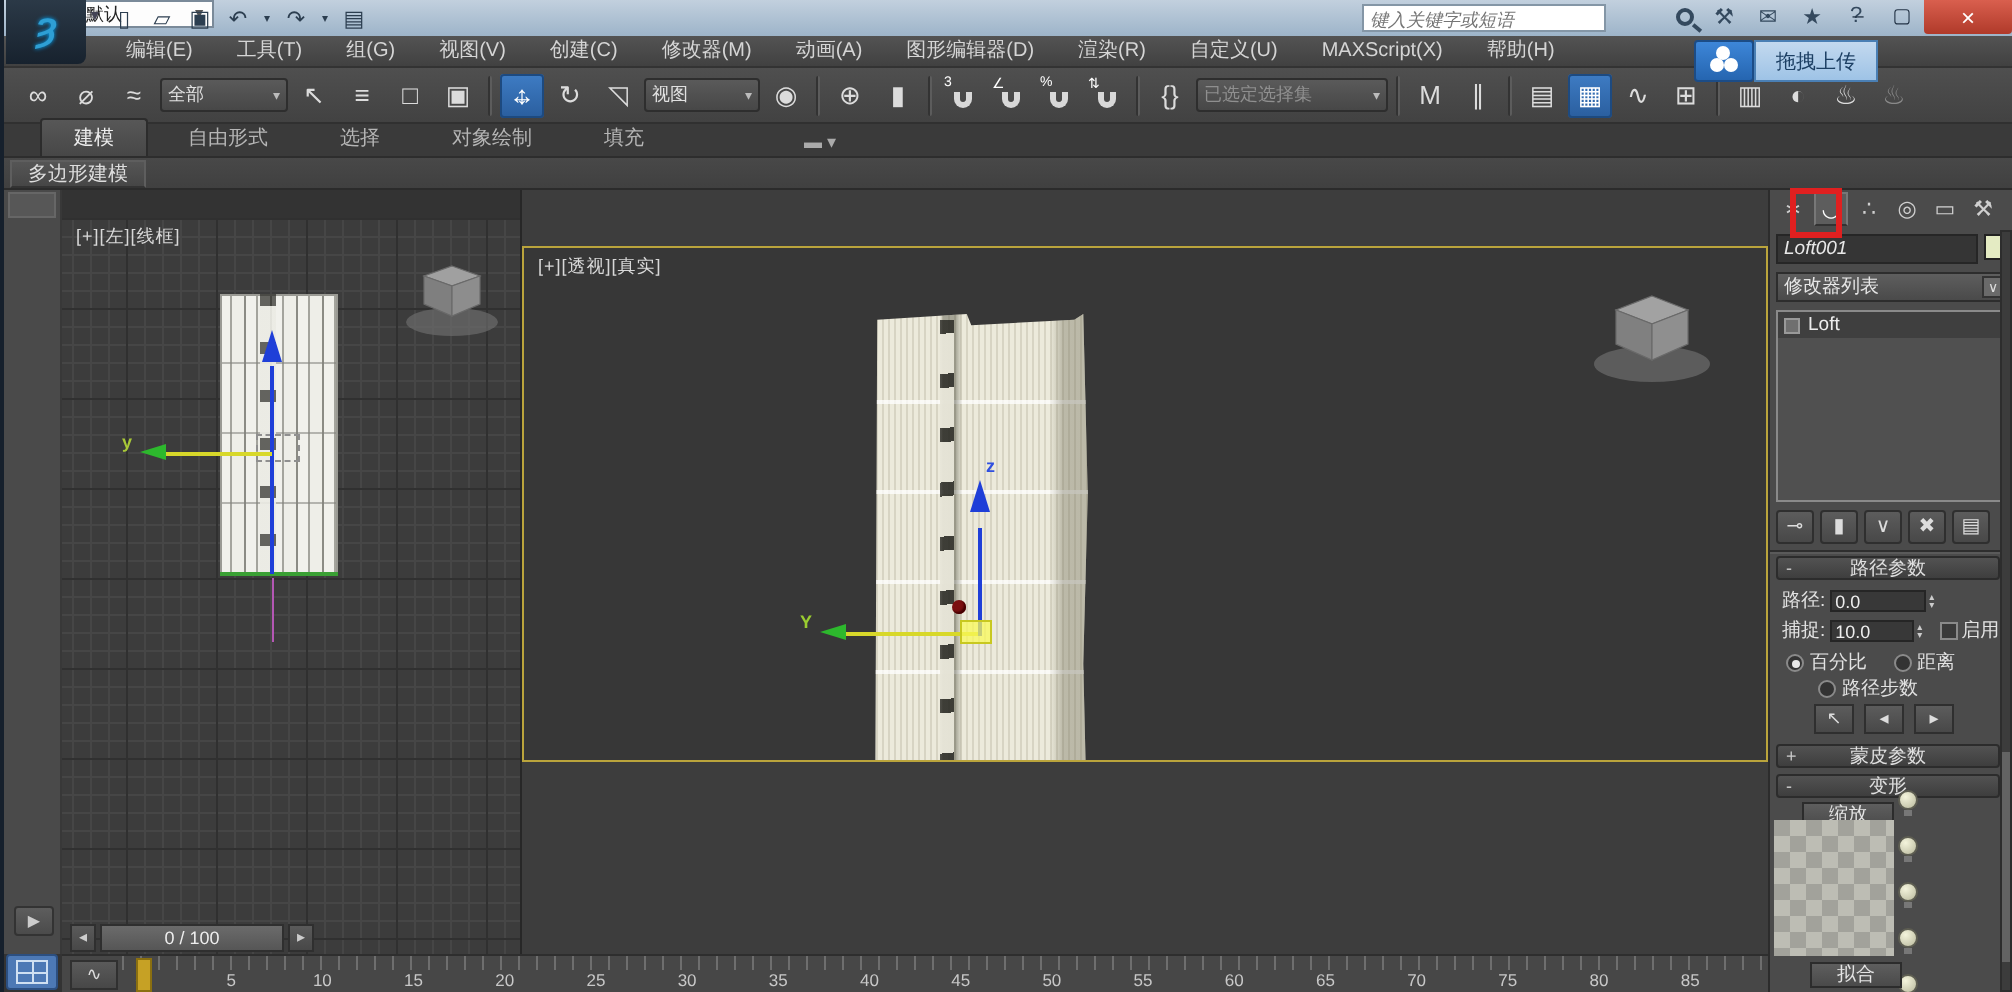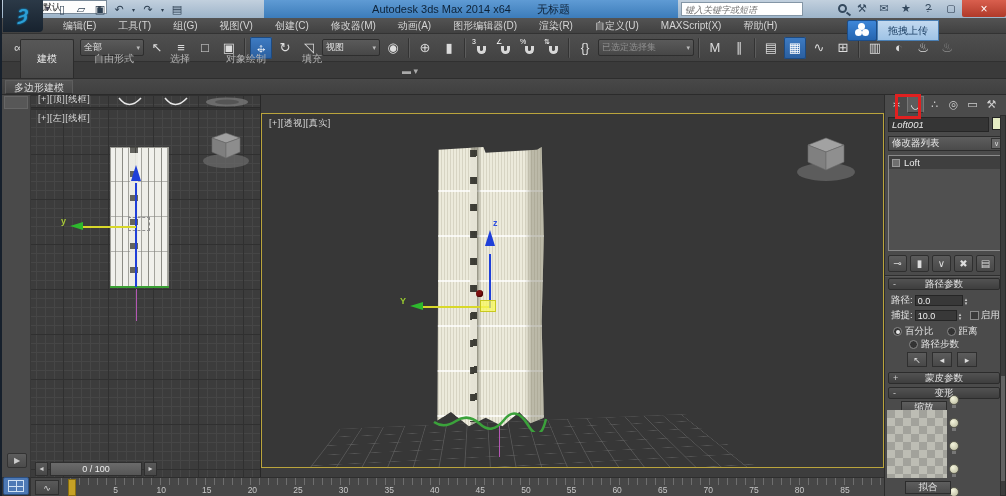--- a/index.html
+++ b/index.html
@@ -57,21 +57,21 @@
 .tb-dd .lbl{overflow:hidden;white-space:nowrap;width:100%;}
 .tb-dd .dda{margin-left:auto;font-size:7px;color:#bbb;padding-left:3px;}
 .tb-dd.disabled .lbl{color:#8f8f8f;}
 .tb-sep{width:2px;height:20px;border-left:1px solid #333;border-right:1px solid #5c5c5c;margin:0 2px;flex:none;}
 .magnet{display:inline-block;width:9px;height:8px;border:3px solid #d8d8d8;border-top:none;border-radius:0 0 7px 7px;margin-top:4px;}
 .msub{position:absolute;left:2px;top:1px;font-size:7px;color:#fff;}
 
 
 .ribbon-tabs{position:absolute;left:0;top:62px;width:1006px;height:17px;background:#3a3a3a;display:flex;align-items:flex-end;
  padding-left:18px;gap:4px;border-bottom:1px solid #2d2d2d;}
-.rtab{padding:12px 16px;font-size:10px;color:#b5b5b5;}
+.rtab{padding:2px 16px;font-size:10px;color:#b5b5b5;}
 .rtab.active{background:linear-gradient(#575757,#474747);color:#ececec;border:1px solid #2c2c2c;border-bottom:none;border-radius:2px 2px 0 0;}
 .rtab-more{margin-left:8px;color:#aaa;font-size:9px;}
 .ribbon-strip{position:absolute;left:0;top:79px;width:1006px;height:16px;background:linear-gradient(#484848,#404040);
  border-bottom:1px solid #2b2b2b;}
 .poly-panel{position:absolute;left:3px;top:1px;height:14px;padding:0 8px;background:linear-gradient(#555,#464646);
  border:1px solid #5e5e5e;border-bottom-color:#333;color:#ddd;font-size:10px;line-height:13px;}
 
 
 .workarea{position:absolute;left:0;top:95px;width:1006px;height:401px;background:#333;}
 .leftstrip{position:absolute;left:0;top:0;width:29px;height:382px;background:#4a4a4a;border-right:1px solid #383838;}
@@ -84,21 +84,21 @@
  linear-gradient(#464646 1px,transparent 1px),linear-gradient(90deg,#464646 1px,transparent 1px);
  background-size:45px 45px,45px 45px,9px 9px,9px 9px;background-position:-13px 0,-13px 0,-4px 0,-4px 0;}
 .vp-label{position:absolute;left:7px;top:3px;font-size:9px;color:#d8d8d8;letter-spacing:.5px;z-index:5;}
 
 .leftcol{position:absolute;left:29px;top:0;width:229px;height:382px;}
 .sliver{position:absolute;left:0;top:0;width:100%;height:13px;overflow:hidden;border-bottom:1px solid #2a2a2a;}
 .sliver .vp-label{top:-2px;}
 .leftview{position:absolute;left:0;top:14px;width:229px;height:368px;overflow:hidden;}
 
 .maincol{position:absolute;left:259px;top:0;width:623px;height:382px;background:#3d3d3d;}
-.perspview{position:absolute;left:0;top:18px;width:623px;height:355px;background:#373737;border:1px solid #baa43c;overflow:hidden;}
+.perspview{position:absolute;left:0;top:28px;width:623px;height:258px;background:#373737;border:1px solid #baa43c;overflow:hidden;}
 
 .vdivider{position:absolute;left:258px;top:0;width:1px;height:382px;background:#272727;}
 
 
 .lobj{position:absolute;left:79px;top:38px;width:59px;height:141px;
  background:
   repeating-linear-gradient(180deg,rgba(0,0,0,0) 0 34px,rgba(130,130,125,.55) 34px 35px),
   repeating-linear-gradient(90deg,#f1f1ec 0 5px,#a4a49d 5px 6px,#eeeee8 6px 12px,#8b8b84 12px 13px);
  box-shadow:inset 0 0 0 1px #9a9a94;}
 .lobj-dark{position:absolute;left:99px;top:38px;width:8px;height:141px;
@@ -240,24 +240,20 @@
           <span class="g">▾</span>
         </span>
         <span class="qbtn">
           <span class="g">▤</span>
         </span>
       </div>
     <div class="ws-select">
       <span>工作区: 默认</span>
       <span class="dda">▼</span>
     </div>
-    <div class="title-band">
-      <span>Autodesk 3ds Max  2014 x64</span>
-      <span>无标题</span>
-    </div>
     <div class="search-wrap">
       <input placeholder="键入关键字或短语" style="">
     </div>
     <div class="tb-icons">
       <span class="magnifier"></span>
       <span class="ti" style="display:flex;gap:8px;width:auto;">
           <span class="ti"><span class="g">⚒</span></span>
           <span class="ti"><span class="g">✉</span></span>
           <span class="ti"><span class="g">★</span></span>
           <span class="ti"><span class="g">?</span></span>
@@ -421,31 +417,20 @@
   </div>
 
   <div class="workarea">
 
     <div class="leftstrip">
       <div class="ls-grip"></div>
       <div class="ls-play">▶</div>
     </div>
 
     <div class="leftcol">
-      <div class="sliver grid">
-        <span class="vp-label">[+][顶][线框]</span>
-        <svg class="abs" style="left:86px;top:2px;" width="90" height="12">
-          <path d="M2,1 Q12,14 24,1" stroke="#e8e8e8" fill="none" stroke-width="1.5"></path>
-          <path d="M48,1 Q58,14 70,1" stroke="#e8e8e8" fill="none" stroke-width="1.5"></path>
-        </svg>
-        <svg class="abs" style="left:172px;top:2px;" width="48" height="11">
-          <ellipse cx="24" cy="5" rx="21" ry="4.5" fill="#777" opacity=".8"></ellipse>
-          <ellipse cx="24" cy="5" rx="12" ry="2.5" fill="#555"></ellipse>
-        </svg>
-      </div>
 
       <div class="leftview grid">
         <span class="vp-label">[+][左][线框]</span>
 
         <div class="lobj"></div>
         <div class="lobj-dark"></div>
         <div class="lobj-base"></div>
         <div class="lmagenta"></div>
         <div class="dashbox"></div>
 

